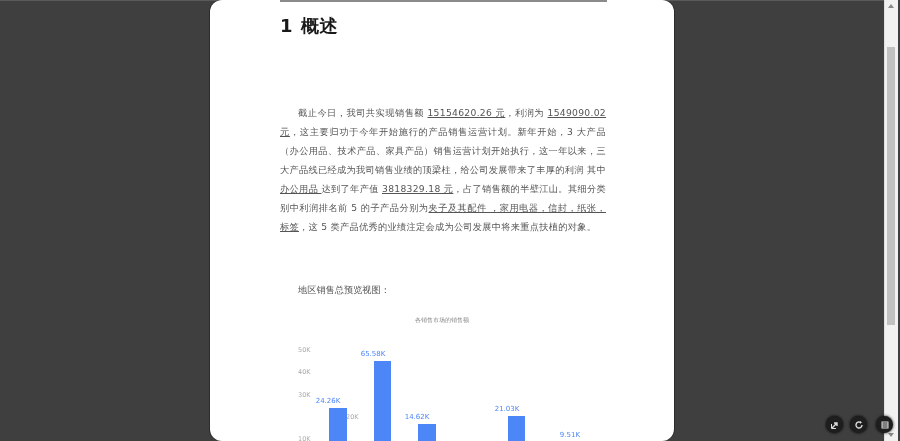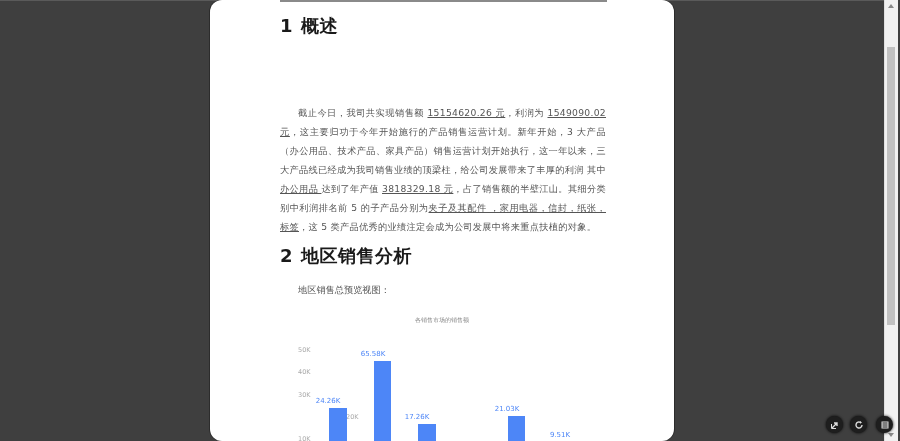--- a/index.html
+++ b/index.html
@@ -52,48 +52,45 @@
 <div class="page">
   <div class="page-topbar"></div>
 
   <h1 class="h1a">
     <span class="num">1</span><span>概述</span>
   </h1>
 
 
   <p class="para p2"><span>截止今日，我司共实现销售额 </span><span class="u">15154620.26 元</span><span>，利润为 </span><span class="u">1549090.02 元</span><span>，这主要归功于今年开始施行的产品销售运营计划。新年开始，3 大产品（办公用品、技术产品、家具产品）销售运营计划开始执行，这一年以来，三大产品线已经成为我司销售业绩的顶梁柱，给公司发展带来了丰厚的利润 其中 </span><span class="u"> 办公用品 </span><span> 达到了年产值 </span><span class="u">3818329.18 元</span><span>，占了销售额的半壁江山。其细分类别中利润排名前 5 的子产品分别为</span><span class="u">夹子及其配件 ，家用电器，信封，纸张，标签</span><span>，这 5 类产品优秀的业绩注定会成为公司发展中将来重点扶植的对象。</span></p>
 
-  <h1 class="h1b">
-    <span class="num">2</span><span>地区销售分析</span>
-  </h1>
 
   <div class="lead">地区销售总预览视图：</div>
 
   <div>
     <div class="chart-title">各销售市场的销售额</div>
 
     <div class="tick" style="top:346px;">50K</div>
     <div class="tick" style="top:368px;text-align:right;">40K</div>
     <div class="tick" style="top:391px;">30K</div>
     <div class="tick" style="top:413px;margin-left:48px;">20K</div>
     <div class="tick" style="top:435px;">10K</div>
 
     <div class="bar-label" style="left:98px; top:397px;">24.26K</div>
     <div class="bar" style="left:119px; top:408px; width:18px; height:40px;"></div>
 
     <div class="bar-label" style="left:143px; top:350px;">65.58K</div>
     <div class="bar" style="left:164px; top:361px; width:17px; height:90px;"></div>
 
-    <div class="bar-label" style="left:187px; top:413px;">17.26K</div>
+    <div class="bar-label" style="left:187px; top:413px;">14.62K</div>
     <div class="bar" style="left:208px; top:424px; width:18px; height:30px;"></div>
 
     <div class="bar-label" style="left:277px; top:405px;">21.03K</div>
     <div class="bar" style="left:298px; top:416px; width:17px; height:40px;"></div>
 
-    <div class="bar-label" style="left:330px; top:431px;">9.51K</div>
+    <div class="bar-label" style="left:330px; top:431px;text-align:right;">9.51K</div>
   </div>
 </div>
 
 <div class="scrollbar">
   <div class="scroll-arrow scroll-up"></div>
   <div class="scroll-thumb"></div>
   <div class="scroll-arrow scroll-down"></div>
 </div>
 
 <div class="fab" style="left:826px;" title="导出">

